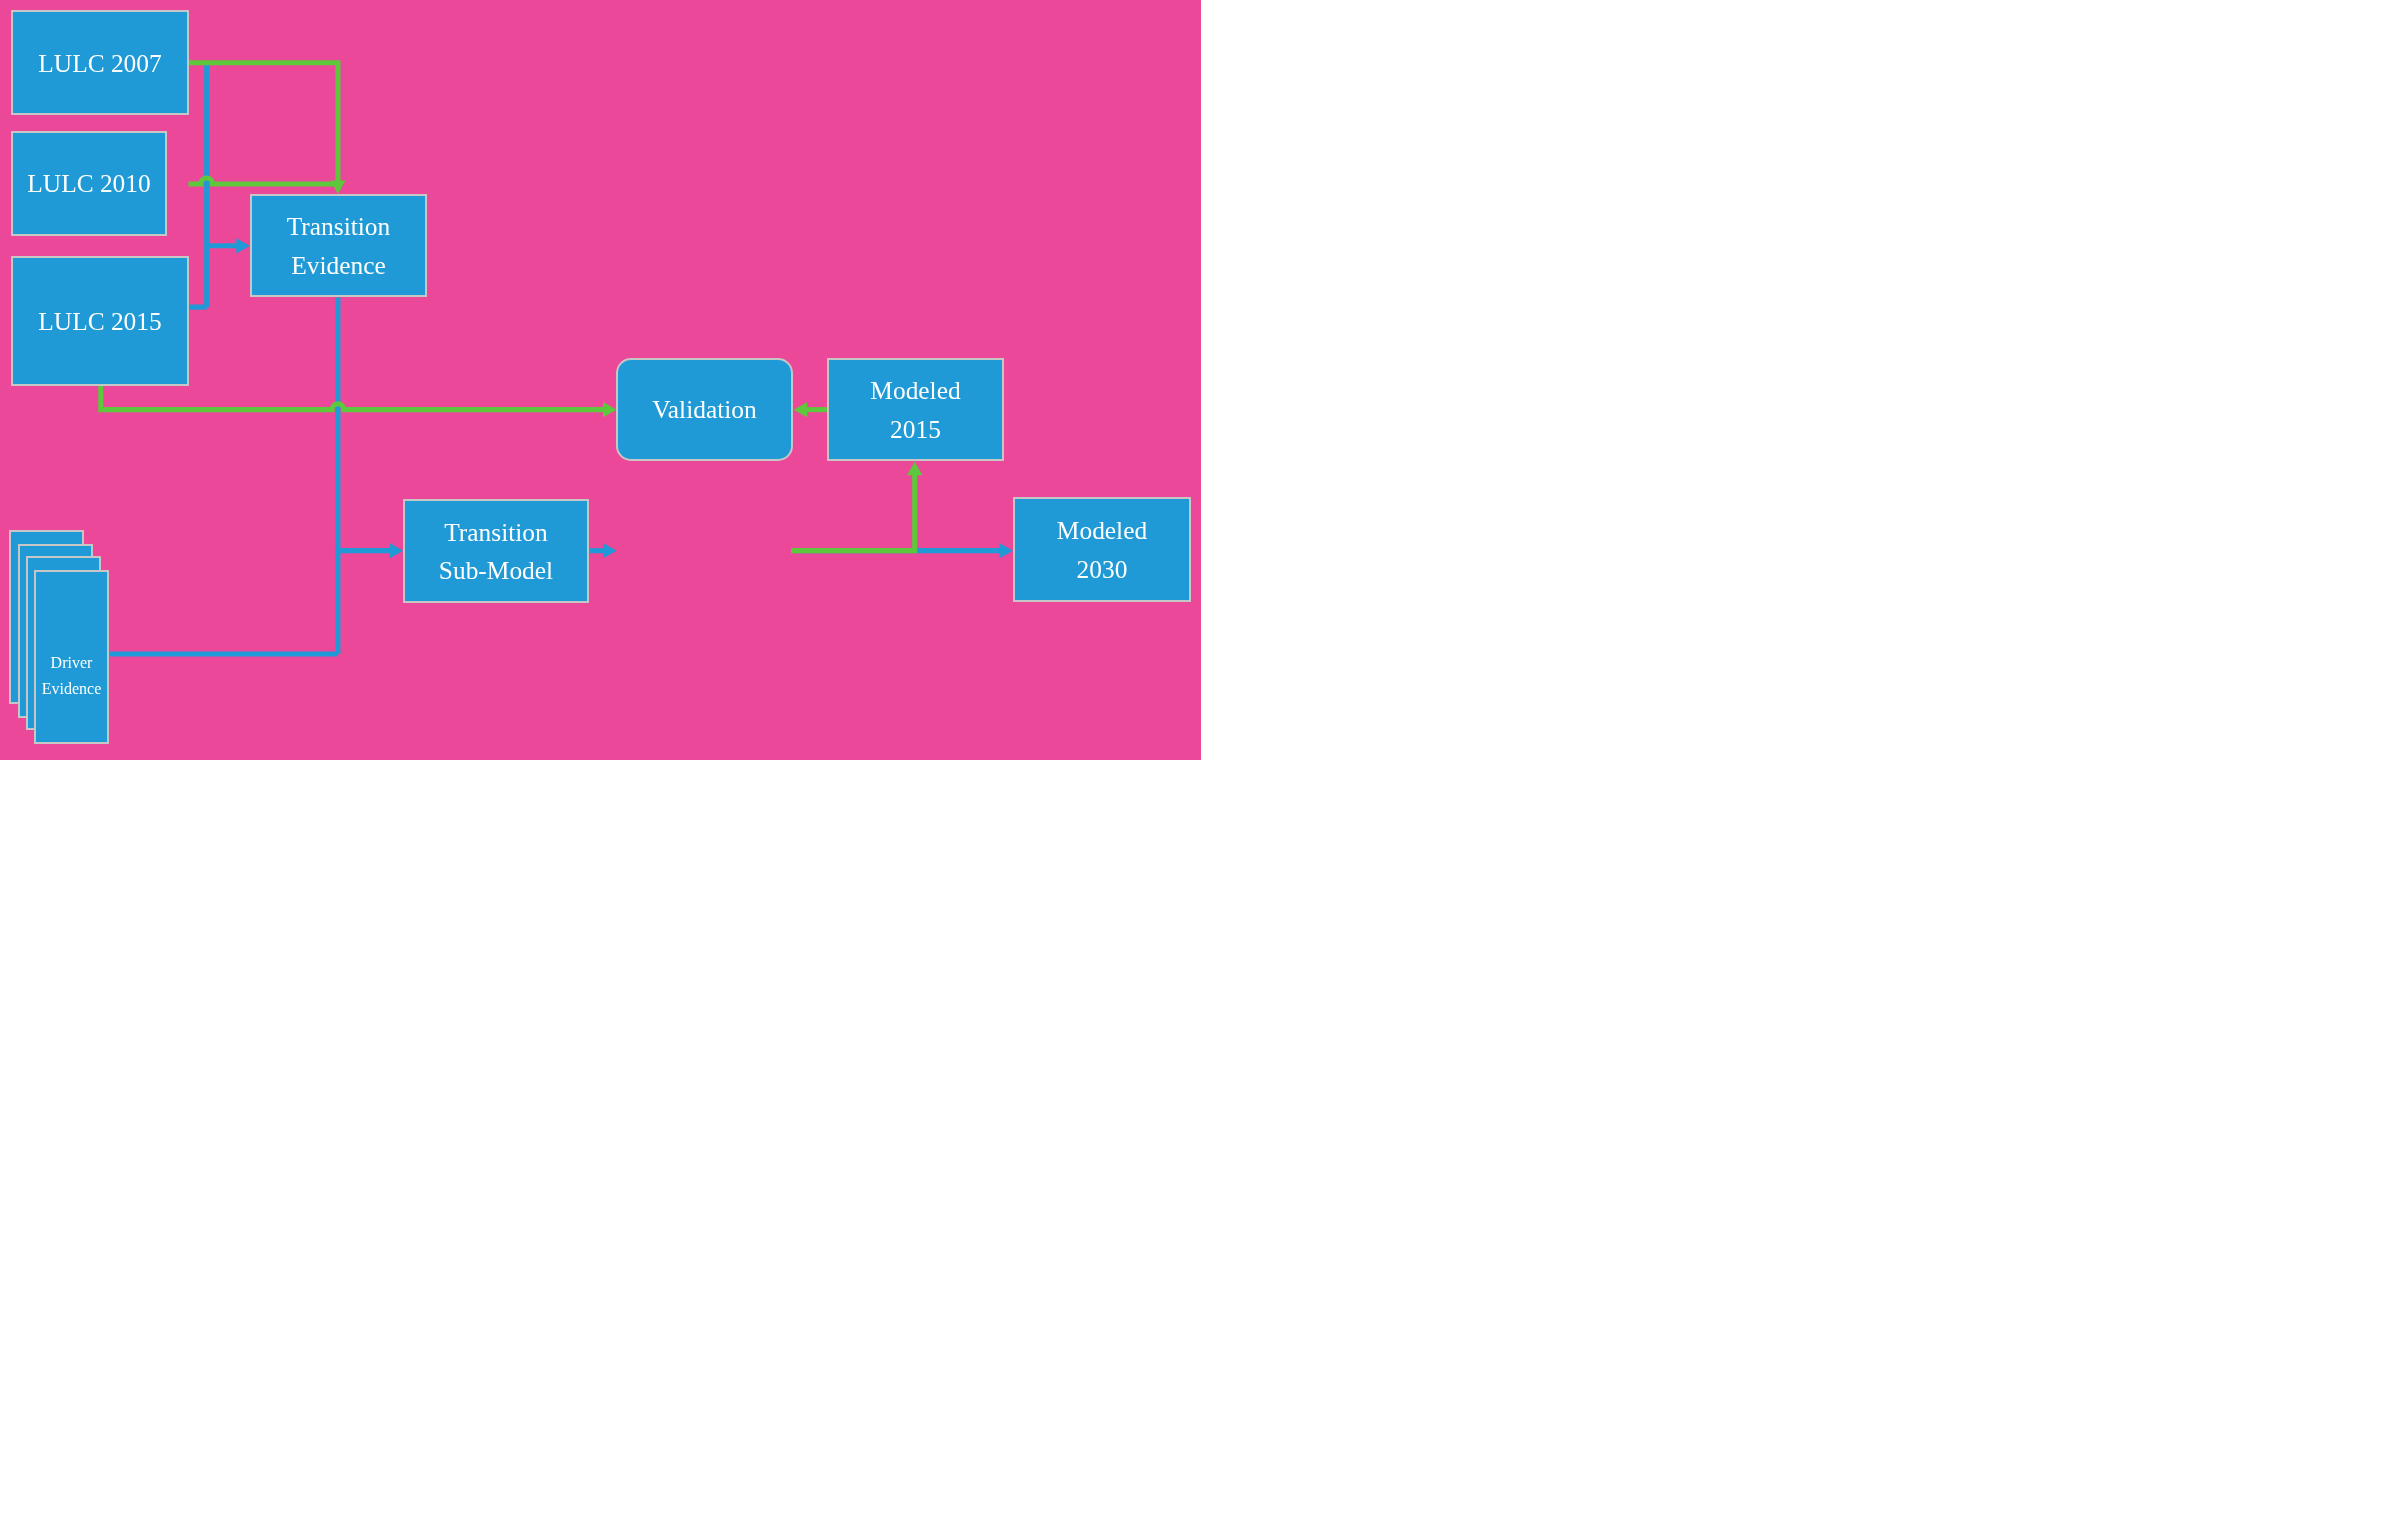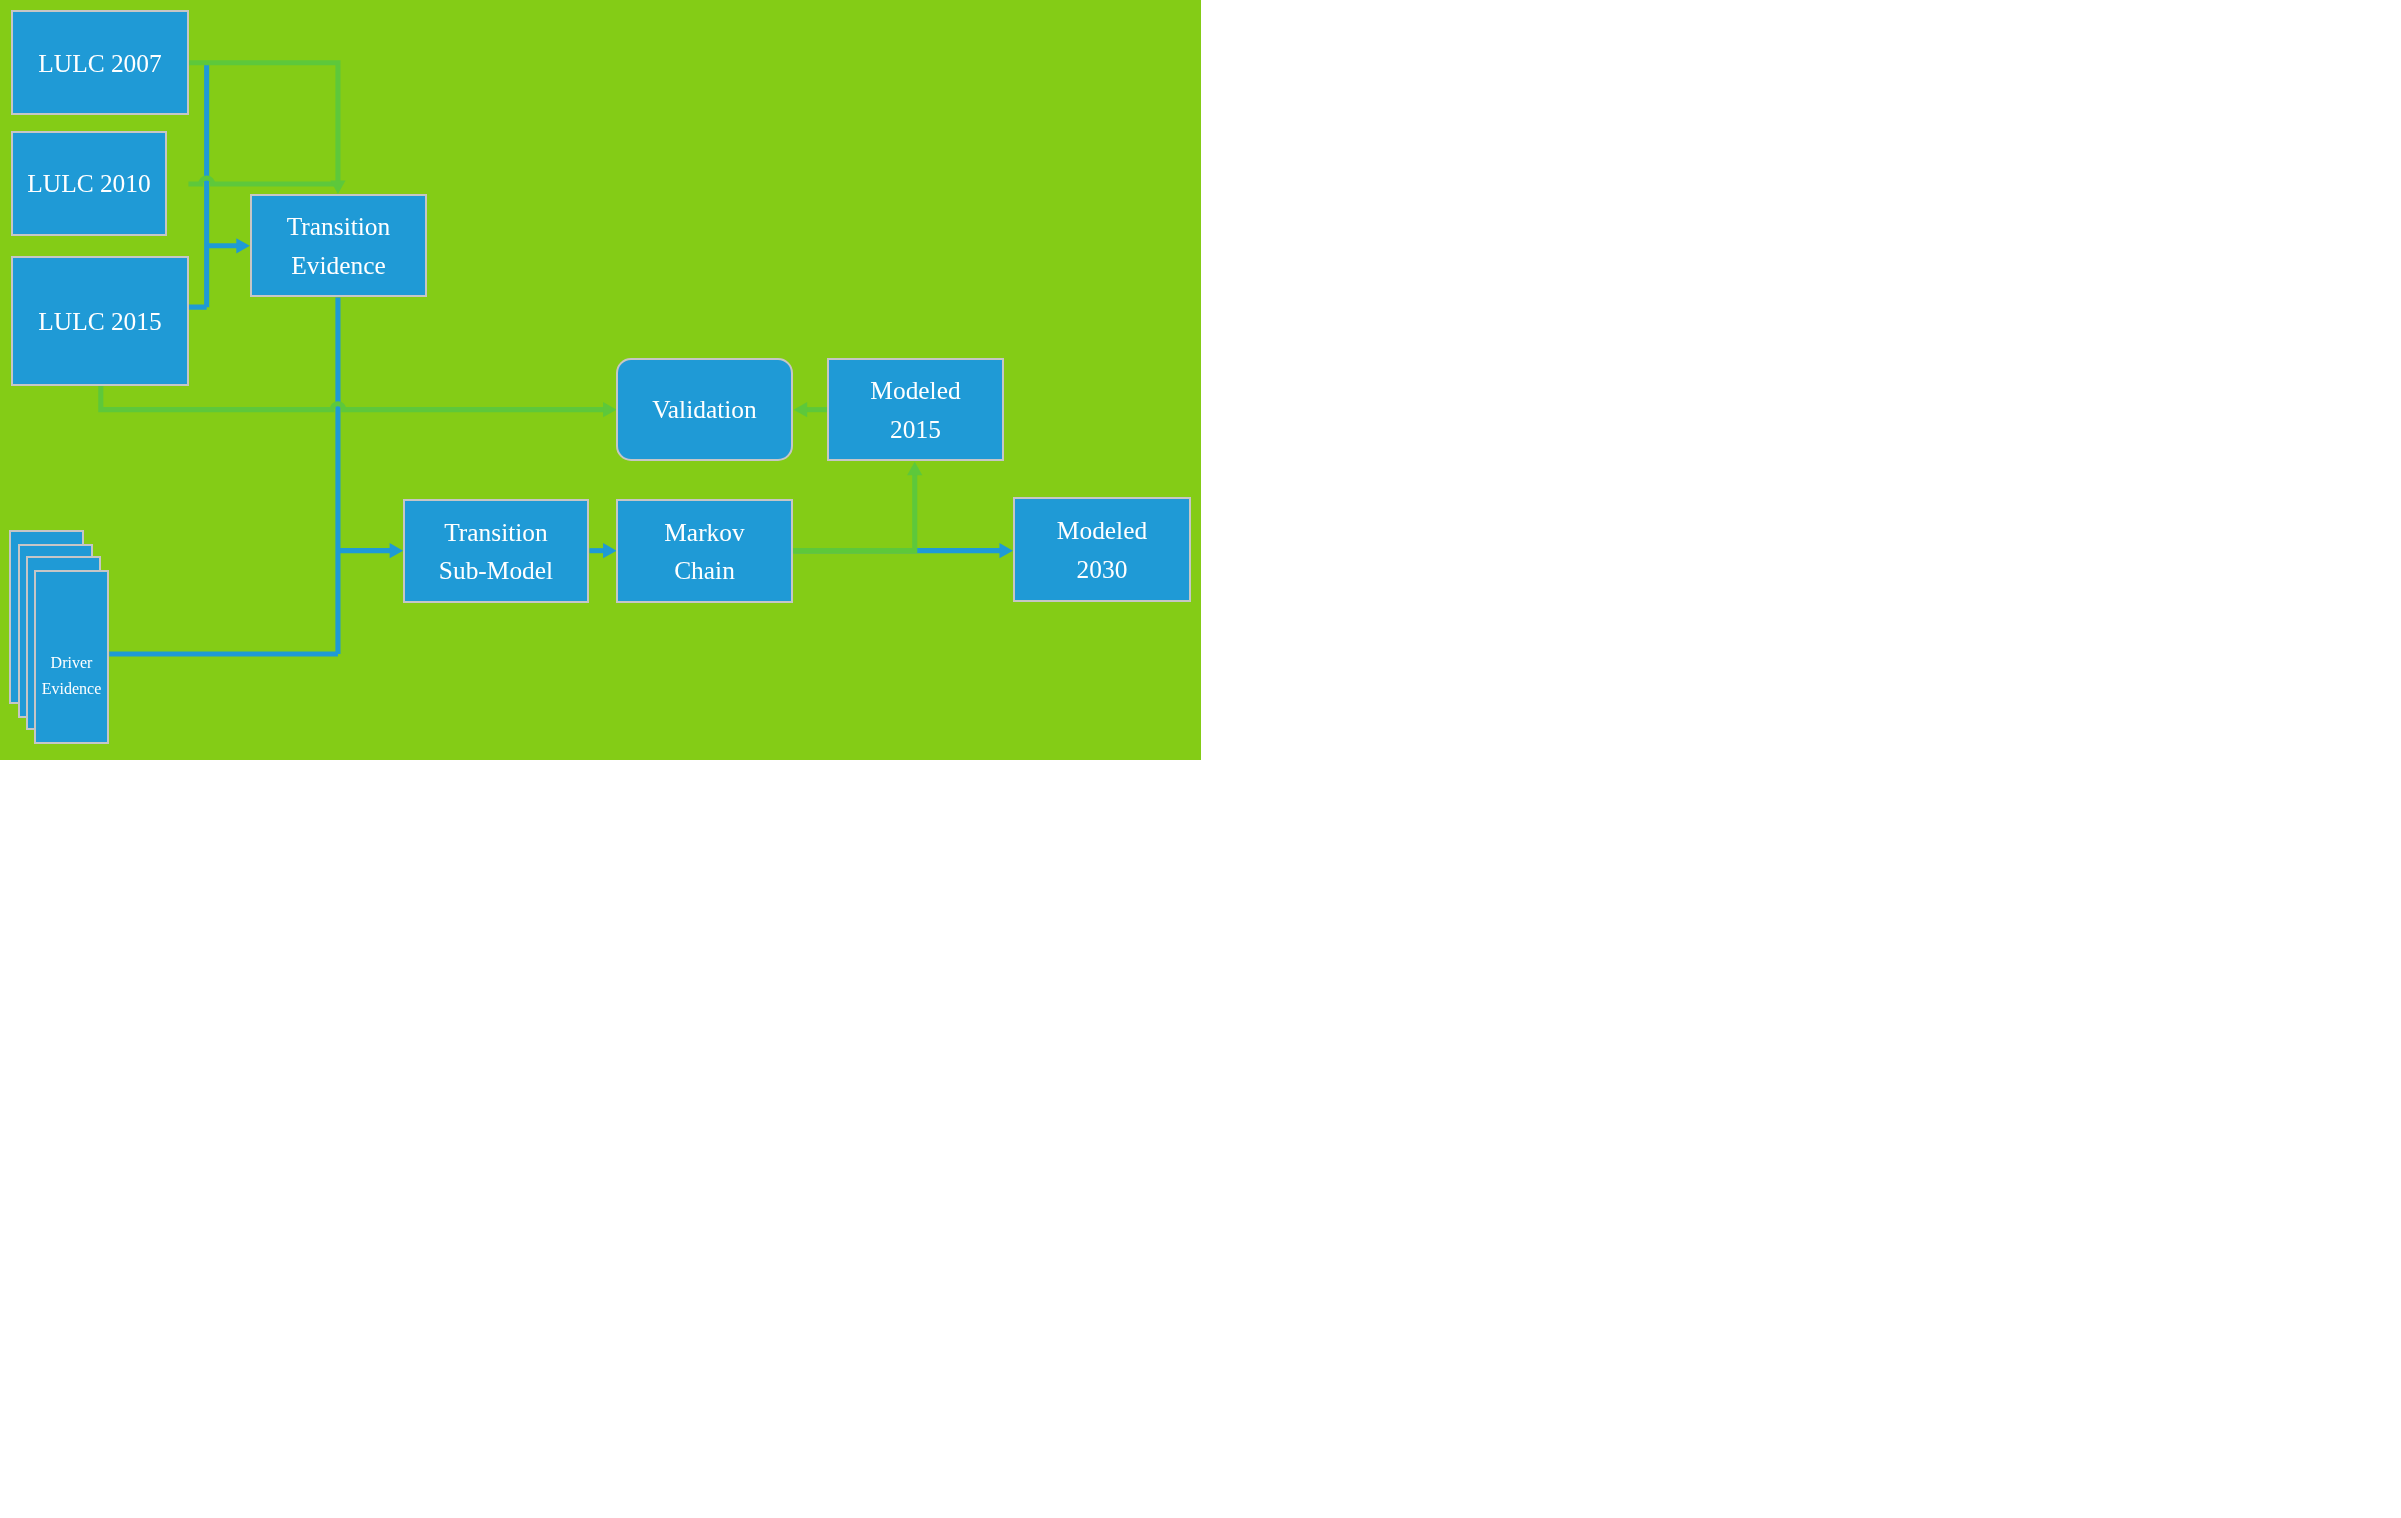--- a/index.html
+++ b/index.html
@@ -5,21 +5,21 @@
   html, body {
     margin: 0;
     padding: 0;
     background: #ffffff;
     font-family: "Liberation Serif", "DejaVu Serif", serif;
   }
   .canvas {
     position: relative;
     width: 1201px;
     height: 760px;
-    background: #84cc16;
+    background: #ec4899;
     overflow: hidden;
   }
   .edge-layer {
     position: absolute;
     left: 0; top: 0;
     width: 1201px;
     height: 760px;
   }
   .node {
     position: absolute;
@@ -140,24 +140,20 @@
   <div class="node n-m2015">
     <span class="line">Modeled</span>
     <span class="line">2015</span>
   </div>
 
   <div class="node n-tsm">
     <span class="line">Transition</span>
     <span class="line">Sub-Model</span>
   </div>
 
-  <div class="node n-markov">
-    <span class="line">Markov</span>
-    <span class="line">Chain</span>
-  </div>
 
   <div class="node n-m2030">
     <span class="line">Modeled</span>
     <span class="line">2030</span>
   </div>
 
   <div class="stack-page sp-1"></div>
   <div class="stack-page sp-2"></div>
   <div class="stack-page sp-3"></div>
   <div class="stack-page sp-4">

